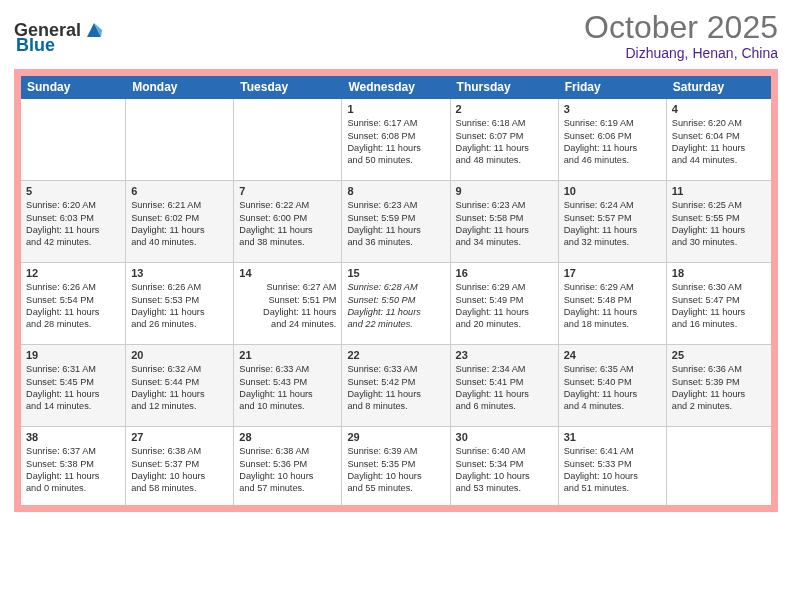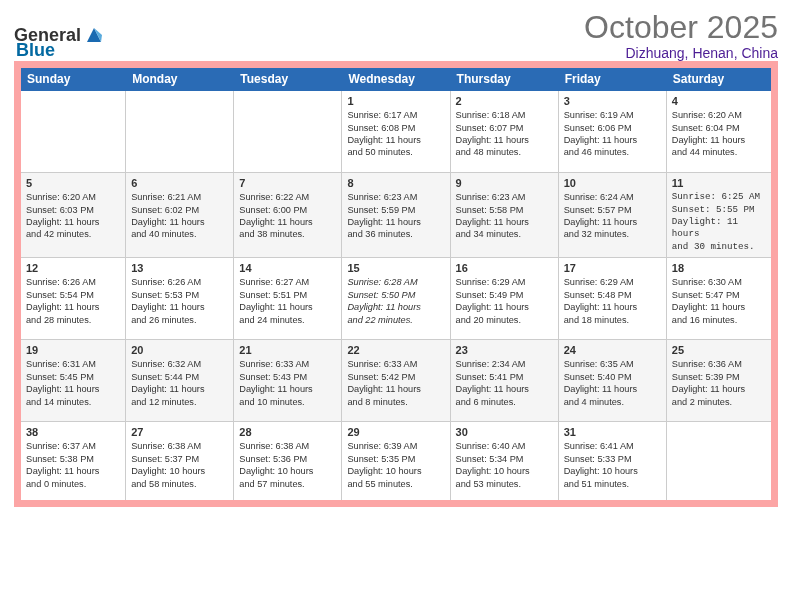--- a/index.html
+++ b/index.html
@@ -11,21 +11,22 @@
       overflow: hidden;
     }
     .page {
       width: 792px;
       height: 612px;
       padding: 10px 14px 10px 14px;
     }
     .header {
       display: flex;
       justify-content: space-between;
-      align-items: flex-end;
+      align-items: center;
+      margin-bottom: 8px;
     }
     .logo {
       display: flex;
       align-items: center;
       margin-top: 4px;
     }
     .logo-text-general {
       font-size: 18px;
       font-weight: bold;
       color: #333;
@@ -206,21 +207,21 @@
           </td>
           <td>
             <div class="day-num">10</div>
             <div class="day-info" style="white-space: pre-line;">Sunrise: 6:24 AM
 Sunset: 5:57 PM
 Daylight: 11 hours
 and 32 minutes.</div>
           </td>
           <td>
             <div class="day-num">11</div>
-            <div class="day-info" style="white-space: pre-line; font-family: Liberation Mono, monospace;">Sunrise: 6:25 AM
+            <div class="day-info" style="white-space: pre-line;">Sunrise: 6:25 AM
 Sunset: 5:55 PM
 Daylight: 11 hours
 and 30 minutes.</div>
           </td>
         </tr>
         <tr>
           <td>
             <div class="day-num">12</div>
             <div class="day-info" style="white-space: pre-line;">Sunrise: 6:26 AM
 Sunset: 5:54 PM
@@ -229,21 +230,21 @@
           </td>
           <td>
             <div class="day-num">13</div>
             <div class="day-info" style="white-space: pre-line;">Sunrise: 6:26 AM
 Sunset: 5:53 PM
 Daylight: 11 hours
 and 26 minutes.</div>
           </td>
           <td>
             <div class="day-num">14</div>
-            <div class="day-info" style="white-space: pre-line;">Sunrise: 6:27 AM
+            <div class="day-info" style="white-space: pre-line; text-align: right;">Sunrise: 6:27 AM
 Sunset: 5:51 PM
 Daylight: 11 hours
 and 24 minutes.</div>
           </td>
           <td>
             <div class="day-num">15</div>
             <div class="day-info" style="white-space: pre-line; font-style: italic;">Sunrise: 6:28 AM
 Sunset: 5:50 PM
 Daylight: 11 hours
 and 22 minutes.</div>

